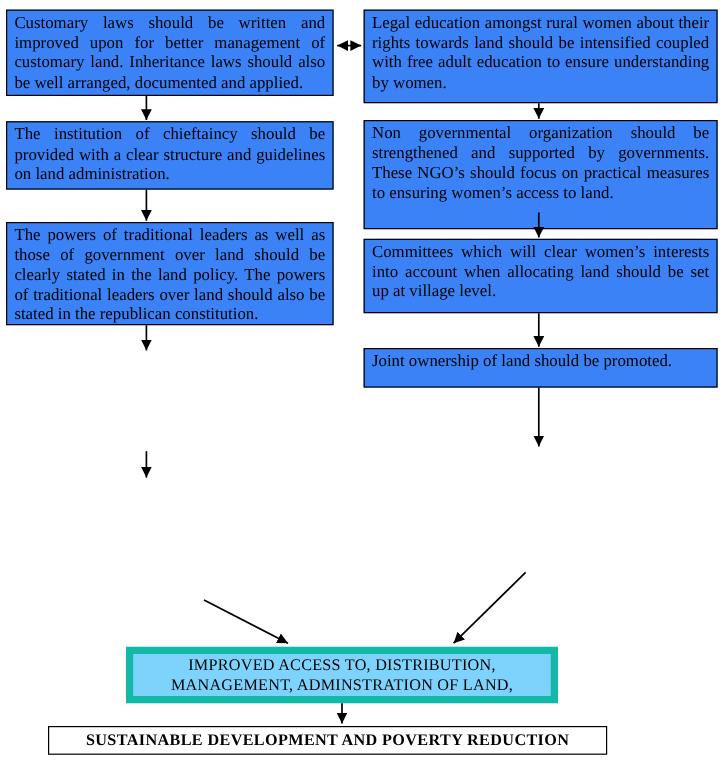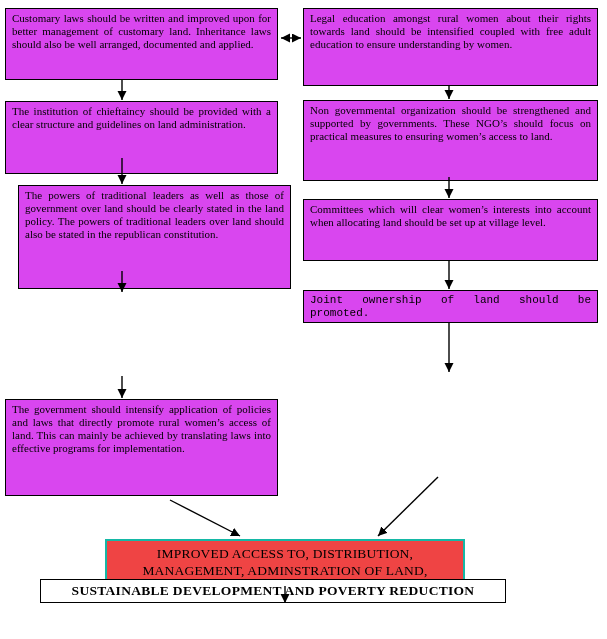--- a/index.html
+++ b/index.html
@@ -9,30 +9,30 @@
     width: 607px;
     height: 639px;
     background: #ffffff;
     font-family: "Liberation Serif", "DejaVu Serif", serif;
     color: #000000;
     overflow: hidden;
   }
   .box {
     position: absolute;
     border: 1px solid #000000;
-    background: #d946ef;
+    background: #3b82f6;
     padding: 3px 6px 4px 6px;
-    font-size: 11px;
+    font-size: 14px;
     line-height: 1.18;
     text-align: justify;
   }
   .outcome {
     position: absolute;
-    border: 2px solid #14b8a6;
-    background: #ef4444;
+    border: 6px solid #14b8a6;
+    background: #7dd3fc;
     display: flex;
     align-items: center;
     justify-content: center;
     text-align: center;
     font-size: 13.5px;
     line-height: 1.25;
     letter-spacing: 0.2px;
     padding: 2px 20px;
   }
   .final {
@@ -56,39 +56,38 @@
   }
   .arrows line { stroke: #000000; stroke-width: 1.4; }
 </style>
 </head>
 <body>
 
 <div class="canvas">
 
   <div class="box" style="left:5px; top:8px; width:273px; height:72px;">Customary laws should be written and improved upon for better management of customary land. Inheritance laws should also be well arranged, documented and applied.</div>
 
-  <div class="box" style="left:5px; top:101px; width:273px; height:73px;">The institution of chieftaincy should be provided with a clear structure and guidelines on land administration.</div>
+  <div class="box" style="left:5px; top:101px; width:273px; height:57px;">The institution of chieftaincy should be provided with a clear structure and guidelines on land administration.</div>
 
-  <div class="box" style="left:18px; top:185px; width:273px; height:104px;">The powers of traditional leaders as well as those of government over land should be clearly stated in the land policy. The powers of traditional leaders over land should also be stated in the republican constitution.</div>
+  <div class="box" style="left:5px; top:185px; width:273px; height:86px;">The powers of traditional leaders as well as those of government over land should be clearly stated in the land policy. The powers of traditional leaders over land should also be stated in the republican constitution.</div>
 
 
-  <div class="box" style="left:5px; top:399px; width:273px; height:97px;">The government should intensify application of policies and laws that directly promote rural women’s access of land. This can mainly be achieved by translating laws into effective programs for implementation.</div>
 
   <div class="box" style="left:303px; top:8px; width:295px; height:78px;">Legal education amongst rural women about their rights towards land should be intensified coupled with free adult education to ensure understanding by women.</div>
 
-  <div class="box" style="left:303px; top:100px; width:295px; height:81px;">Non governmental organization should be strengthened and supported by governments. These NGO’s should focus on practical measures to ensuring women’s access to land.</div>
+  <div class="box" style="left:303px; top:100px; width:295px; height:91px;">Non governmental organization should be strengthened and supported by governments. These NGO’s should focus on practical measures to ensuring women’s access to land.</div>
 
   <div class="box" style="left:303px; top:199px; width:295px; height:62px;">Committees which will clear women’s interests into account when allocating land should be set up at village level.</div>
 
-  <div class="box" style="left:303px; top:290px; width:295px; height:33px;font-family:Liberation Mono, monospace;">Joint ownership of land should be promoted.</div>
+  <div class="box" style="left:303px; top:290px; width:295px; height:33px;">Joint ownership of land should be promoted.</div>
 
 
   <div class="outcome" style="left:105px; top:539px; width:360px; height:47px;">IMPROVED ACCESS TO, DISTRIBUTION, MANAGEMENT, ADMINSTRATION OF LAND,</div>
 
-  <div class="final" style="left:40px; top:579px; width:466px; height:24px;font-family:Liberation Serif, serif;">SUSTAINABLE DEVELOPMENT AND POVERTY REDUCTION</div>
+  <div class="final" style="left:40px; top:605px; width:466px; height:24px;font-family:Liberation Serif, serif;">SUSTAINABLE DEVELOPMENT AND POVERTY REDUCTION</div>
 
   <svg class="arrows" viewBox="0 0 607 639" xmlns="http://www.w3.org/2000/svg">
     <defs>
       <marker id="ah" markerUnits="userSpaceOnUse" markerWidth="10" markerHeight="10" refX="9" refY="4.5" orient="auto">
         <path d="M0,0 L9,4.5 L0,9 z" fill="#000000"></path>
       </marker>
     </defs>
 
     <line x1="291" y1="38" x2="281" y2="38" marker-end="url(#ah)"></line>
     <line x1="291" y1="38" x2="301" y2="38" marker-end="url(#ah)"></line>

